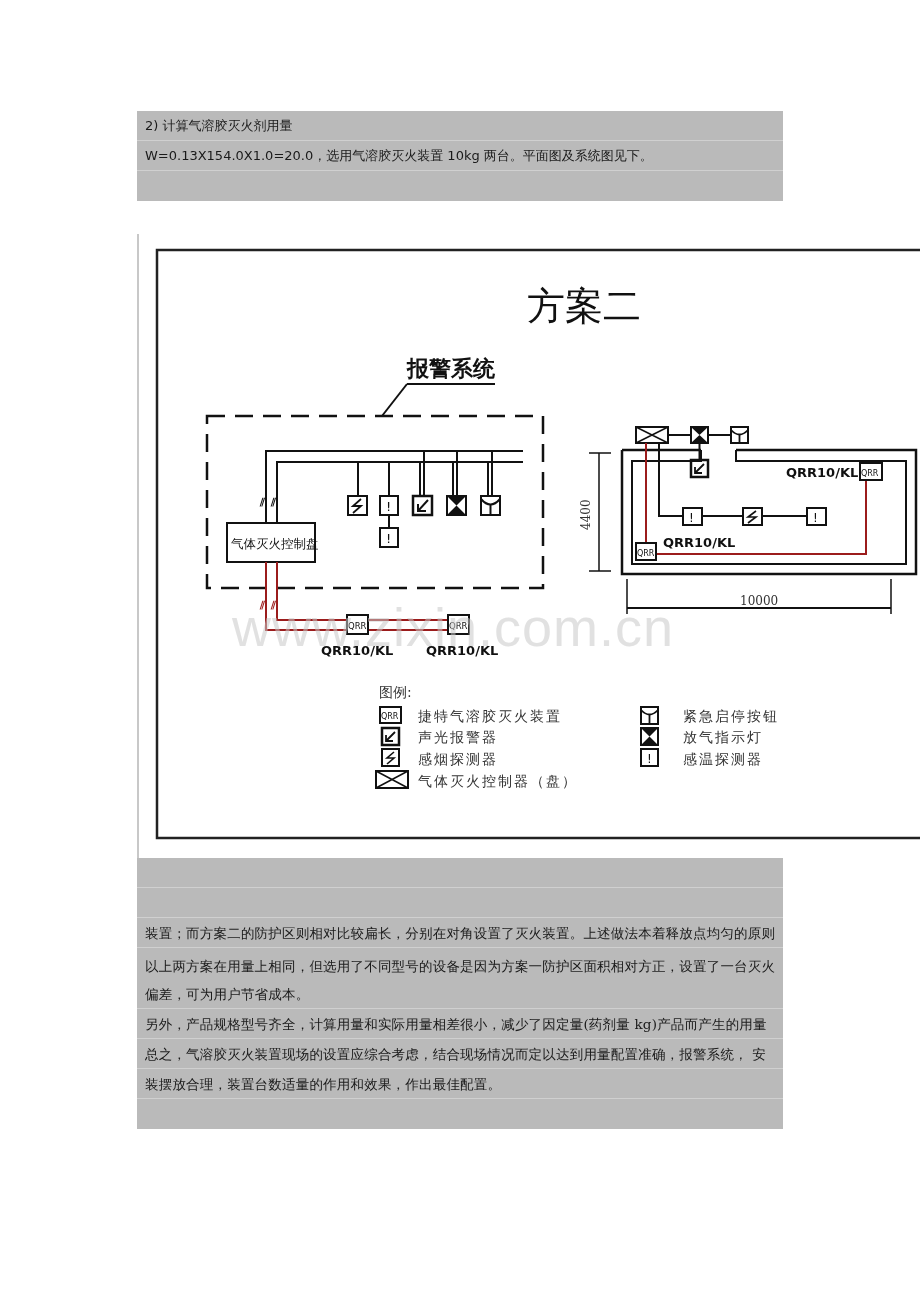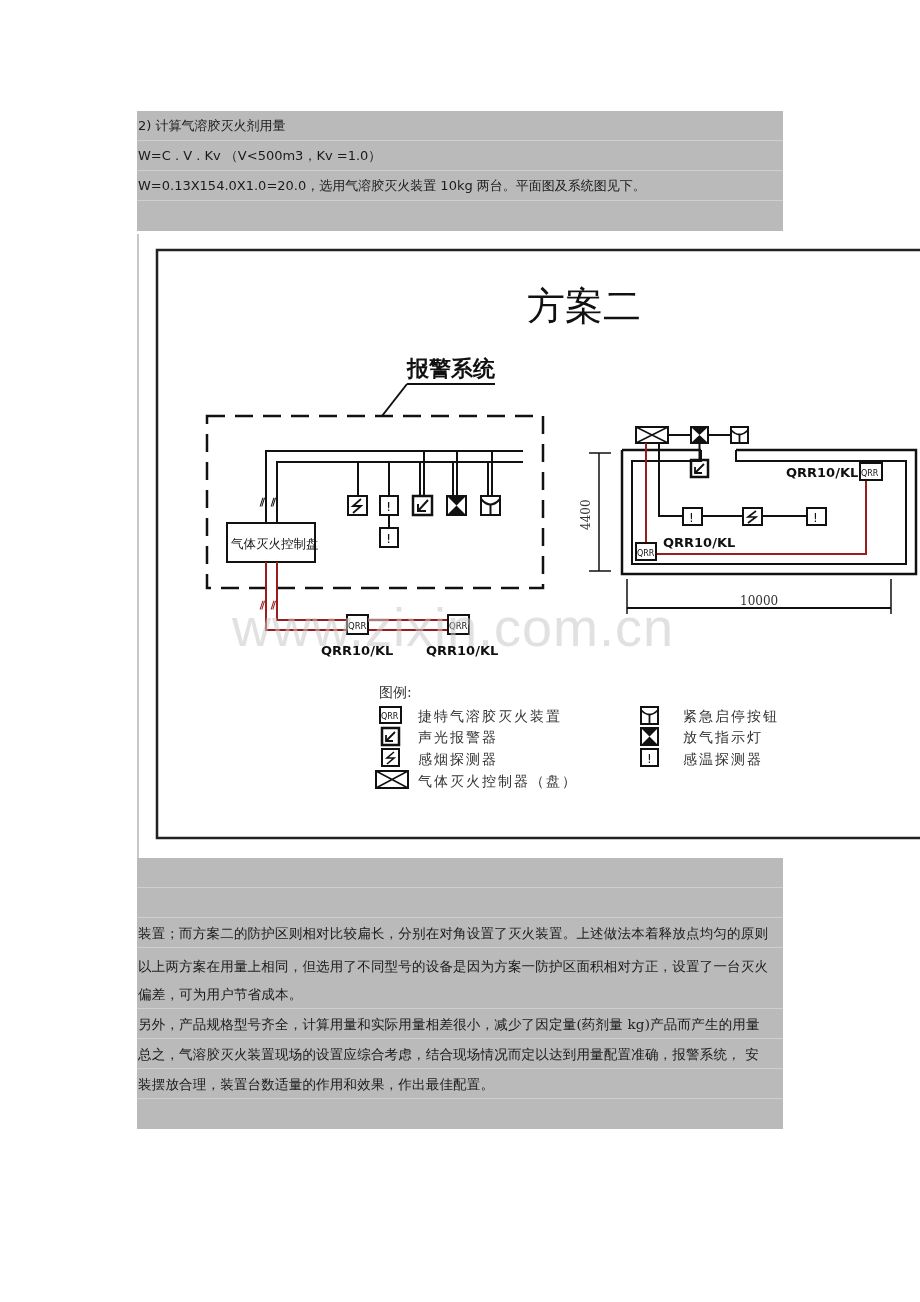--- a/index.html
+++ b/index.html
@@ -5,40 +5,39 @@
   html, body { margin: 0; padding: 0; }
   body {
     width: 920px; height: 1302px; background: #ffffff; position: relative; overflow: hidden;
     font-family: "DejaVu Sans", "Liberation Sans", sans-serif;
   }
   .band {
     position: absolute; left: 137px; width: 646px; background: #bababa;
   }
   .row {
     position: relative; height: 30px; line-height: 30px; border-bottom: 1px solid #d0d0d0;
-    box-sizing: border-box; font-size: 13px; color: #1a1a1a; white-space: nowrap; padding-left: 1px;
+    box-sizing: border-box; font-size: 13px; color: #1a1a1a; white-space: nowrap; padding-left: 8px;
   }
   .row.cn { font-family: "DejaVu Serif", "Liberation Serif", serif; font-size: 13.5px; letter-spacing: 0.2px; }
   .row:last-child { border-bottom: none; }
   #figure {
     position: absolute; left: 137px; top: 234px; width: 783px; height: 624px; background: #fff;
     border-left: 2px solid #c8c8c8; box-sizing: border-box;
   }
   #figure svg { position: absolute; left: 0; top: 0; }
   .watermark {
     position: absolute; left: 232px; top: 596px; font-size: 54px; color: rgba(200,200,200,0.55);
     font-family: "Liberation Sans", sans-serif; letter-spacing: 1px; pointer-events: none;
   }
 </style>
 </head>
 <body>
 
 <div class="band" style="top:111px;">
   <div class="row">2) 计算气溶胶灭火剂用量</div>
-  <div class="row">W=C . V . Kv （V&lt;500m3，Kv =1.0）</div>
   <div class="row">W=0.13X154.0X1.0=20.0，选用气溶胶灭火装置 10kg 两台。平面图及系统图见下。</div>
   <div class="row"></div>
 </div>
 
 <div id="figure">
   <svg width="783" height="624" viewBox="0 0 783 624" xmlns="http://www.w3.org/2000/svg" font-family="DejaVu Sans, sans-serif">
 
     <rect x="18" y="16" width="780" height="588" fill="none" stroke="#222" stroke-width="2.5"></rect>
 
     <text x="388" y="85" font-size="38" fill="#111" font-family="DejaVu Serif, serif">方案二</text>

